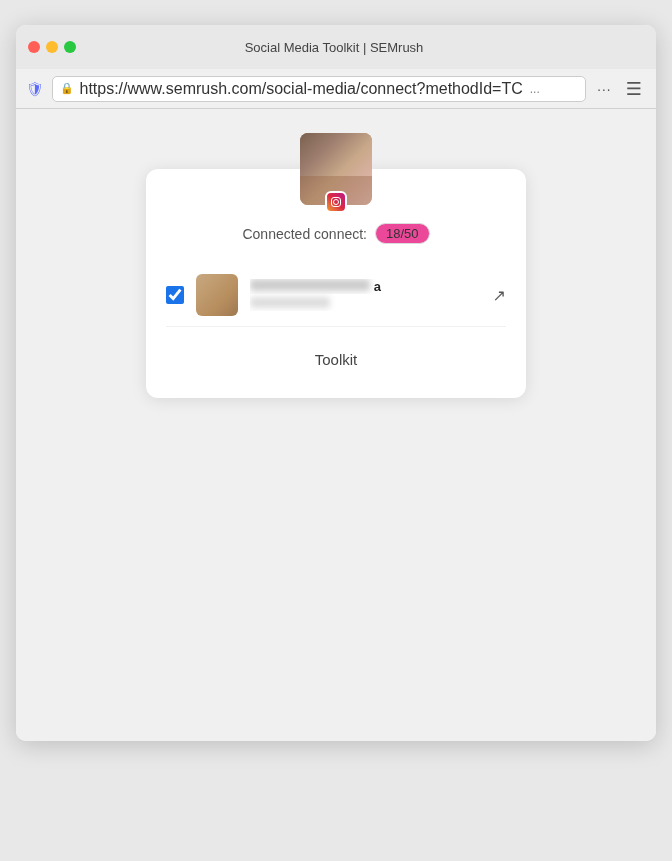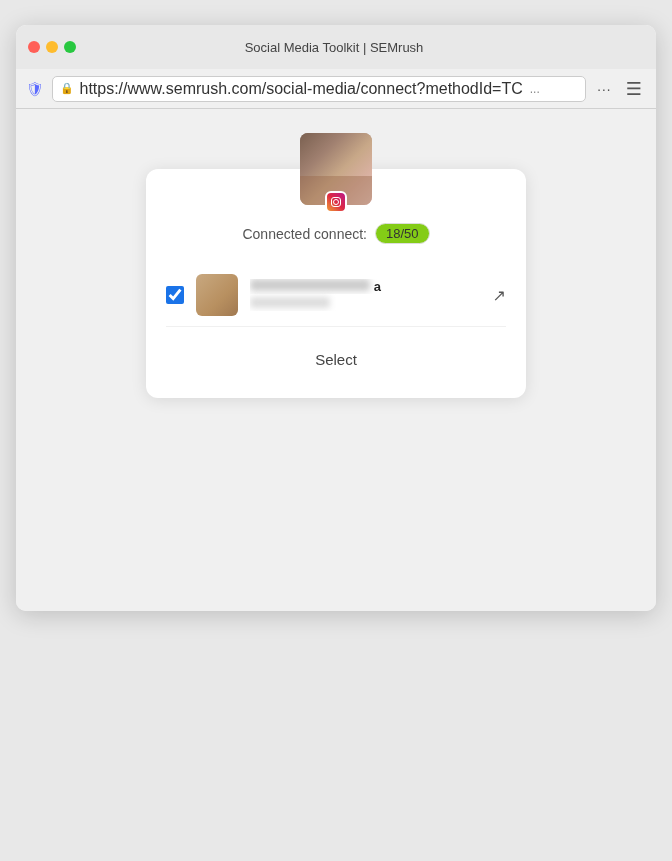--- a/index.html
+++ b/index.html
@@ -11,21 +11,21 @@
       font-family: -apple-system, BlinkMacSystemFont, "Segoe UI", sans-serif;
       display: flex;
       flex-direction: column;
       align-items: center;
       overflow: hidden;
     }
 
     
     .browser-window {
       width: 640px;
-      height: 586px;
+      height: 716px;
       margin-top: 25px;
       background: #f5f5f5;
       border-radius: 10px;
       box-shadow: 0 4px 24px rgba(0,0,0,0.18);
       display: flex;
       flex-direction: column;
       overflow: hidden;
     }
 
     .title-bar {
@@ -225,21 +225,21 @@
     .connected-profiles-row {
       display: flex;
       align-items: center;
       gap: 8px;
       margin-bottom: 20px;
       font-size: 14px;
       color: #555;
     }
 
     .connected-badge {
-      background: #84cc16;
+      background: #ec4899;
       border: 1px solid #ddd;
       border-radius: 12px;
       padding: 2px 10px;
       font-size: 13px;
       color: #333;
     }
 
     
     .profile-list {
       width: 100%;
@@ -404,18 +404,18 @@
             </span>
             <span class="profile-handle">
               <span class="profile-handle-blur"></span>
             </span>
           </div>
           <span class="external-link-icon">↗</span>
         </div>
       </div>
 
       <div class="modal-actions">
-        <button class="btn-cancel">Select</button>
+        <button class="btn-cancel">Toolkit</button>
       </div>
 
     </div>
   </div>
 </div>
 
 </body></html>

